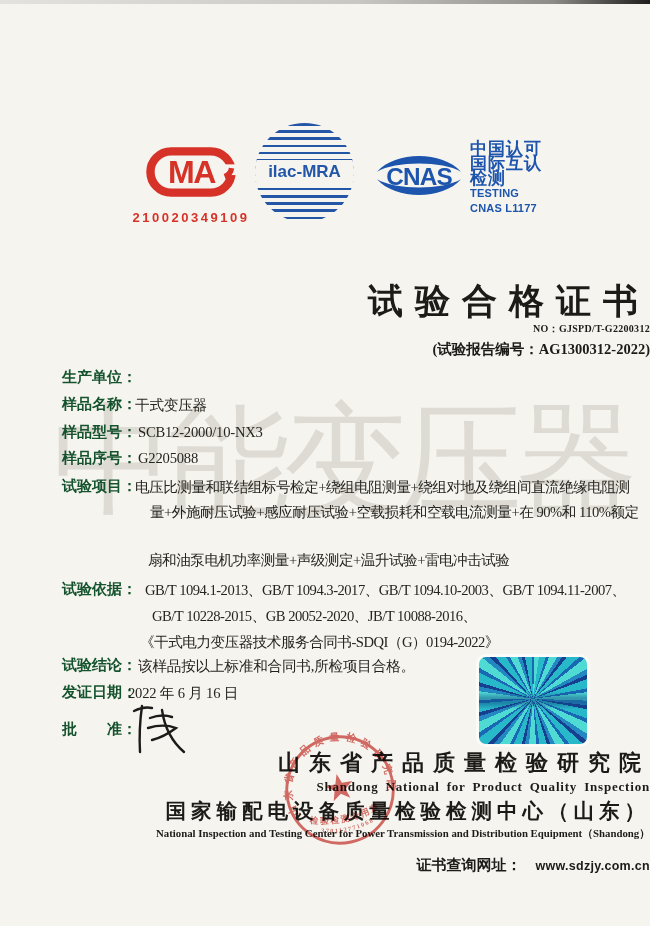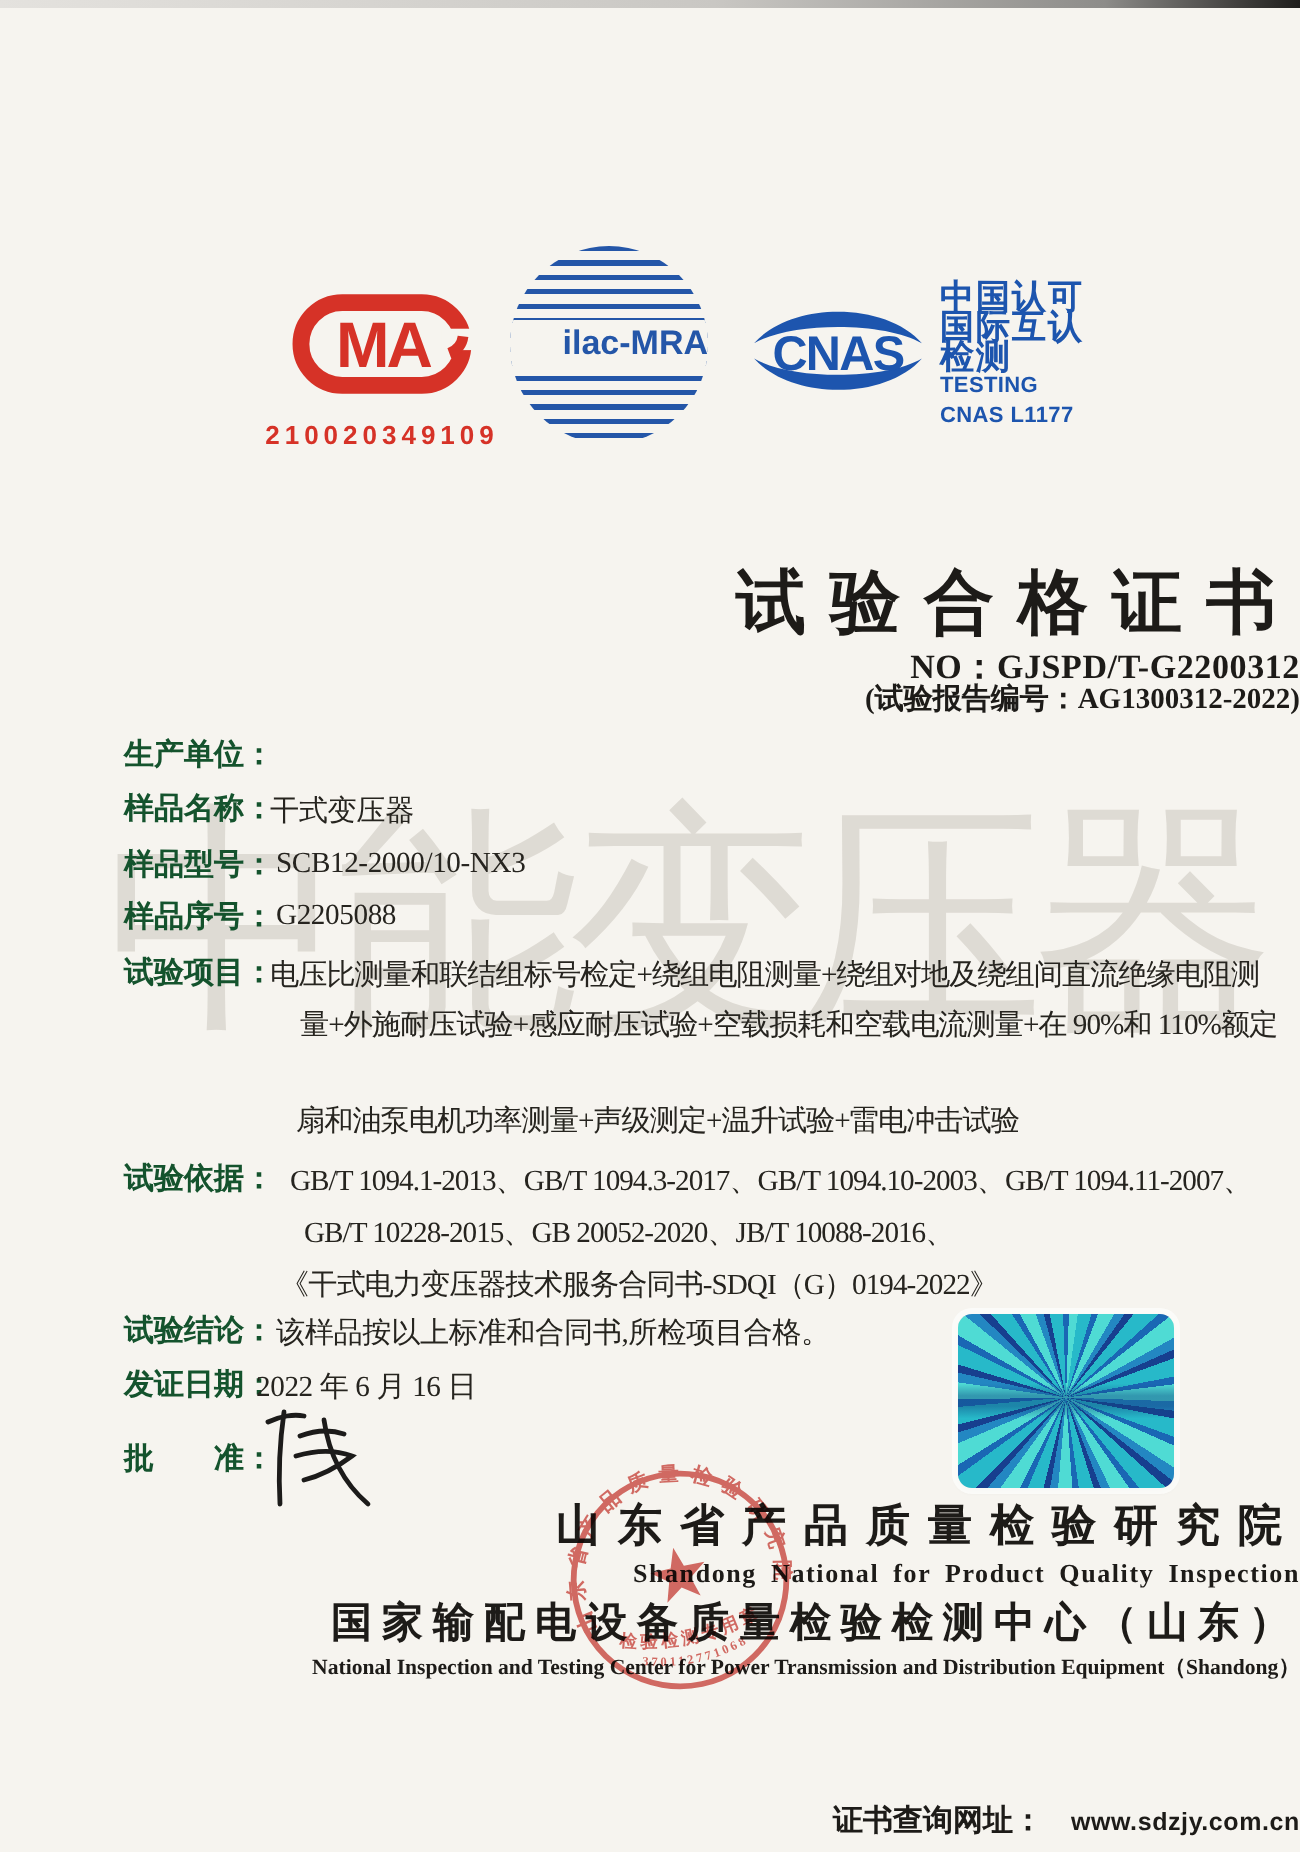--- a/index.html
+++ b/index.html
@@ -25,51 +25,51 @@
 
   
   .cma-box{left:145px; top:146px; width:92px; height:52px; z-index:2;}
   .cma-number{left:126px; top:210px; width:130px; text-align:center;
     color:#d63227; font-weight:bold; font-size:13px; letter-spacing:2.5px;
     font-family:"Liberation Sans",sans-serif; z-index:2;}
   .ilac-box{left:255px; top:123px; width:99px; height:99px; border-radius:50%;
     background:repeating-linear-gradient(to bottom,#2456a8 0 2.6px,#f6f4ef 2.6px 7.2px);
     overflow:hidden; z-index:2;}
   .ilac-band{position:absolute; left:0; right:0; top:37%; height:26%; background:#f6f4ef;
-    display:flex; align-items:center; justify-content:flex-end;}
+    display:flex; align-items:center; justify-content:center;}
   .ilac-label{color:#2456a8; font-weight:bold; font-size:17px;
     font-family:"Liberation Sans",sans-serif; letter-spacing:0;}
   .cnas-box{left:372px; top:142px; width:94px; height:66px; z-index:2;}
   .cnas-text{left:470px; top:141px; width:110px; color:#1d55ae; z-index:2;
     font-family:"Liberation Sans",sans-serif; font-weight:bold; line-height:15px;}
   .cnas-text .cn{font-size:17px; letter-spacing:1px;}
   .cnas-text .en{font-size:11px; letter-spacing:0.2px;}
 
   
   .title{top:278px; font-size:35px; font-weight:bold; letter-spacing:12px; text-indent:12px;
     color:#1d1b18; z-index:2;}
-  .cert-no{top:322px; font-size:17px; font-weight:bold; color:#1d1b18; z-index:2; letter-spacing:.3px;}
+  .cert-no{top:322px; font-size:10px; font-weight:bold; color:#1d1b18; z-index:2; letter-spacing:.3px;}
   .report-no{top:340px; font-size:14.5px; font-weight:bold; color:#1d1b18; z-index:2;}
 
   
   .flabel{font-family:"Liberation Sans",sans-serif; font-weight:bold; font-size:15px;
     color:#14532d; left:62px; z-index:2; white-space:nowrap;}
   .fval{font-size:14.6px; color:#26241f; letter-spacing:-0.2px; z-index:2; white-space:nowrap;}
   .fval.tight{letter-spacing:-0.5px;}
 
   
   .sig-box{left:124px; top:698px; width:72px; height:62px; z-index:3;}
   .sig-box path{stroke:#1c1b1a; stroke-width:2.4; fill:none; stroke-linecap:round;}
 
   
   .org-cn{top:748px; font-size:22px; font-weight:bold; letter-spacing:9px; color:#1d1b18; z-index:2;}
   .org-en{top:779px; font-size:13px; font-weight:bold; letter-spacing:0.8px; word-spacing:3px; color:#1d1b18; z-index:2;}
   .center-cn{top:797px; font-size:20.5px; font-weight:bold; letter-spacing:5px; color:#1d1b18; z-index:2;}
   .center-en{top:827px; font-size:10.8px; font-weight:bold; color:#1d1b18; z-index:2;margin-left:11px;}
-  .query{top:901px; z-index:2;}
+  .query{top:856px; z-index:2;}
   .query .q-label{font-weight:bold; font-size:15px; color:#1d1b18;}
   .query .q-url{font-weight:bold; font-size:12.5px; font-family:"Liberation Sans",sans-serif;
     color:#1d1b18; margin-left:14px; letter-spacing:.3px;}
 
   
   .stamp{left:282px; top:732px; width:116px; height:116px; z-index:4;
     transform:rotate(-12deg); opacity:.8; mix-blend-mode:multiply;}
 
   
   .holo{left:479px; top:657px; width:108px; height:87px; border-radius:7px; z-index:4;

